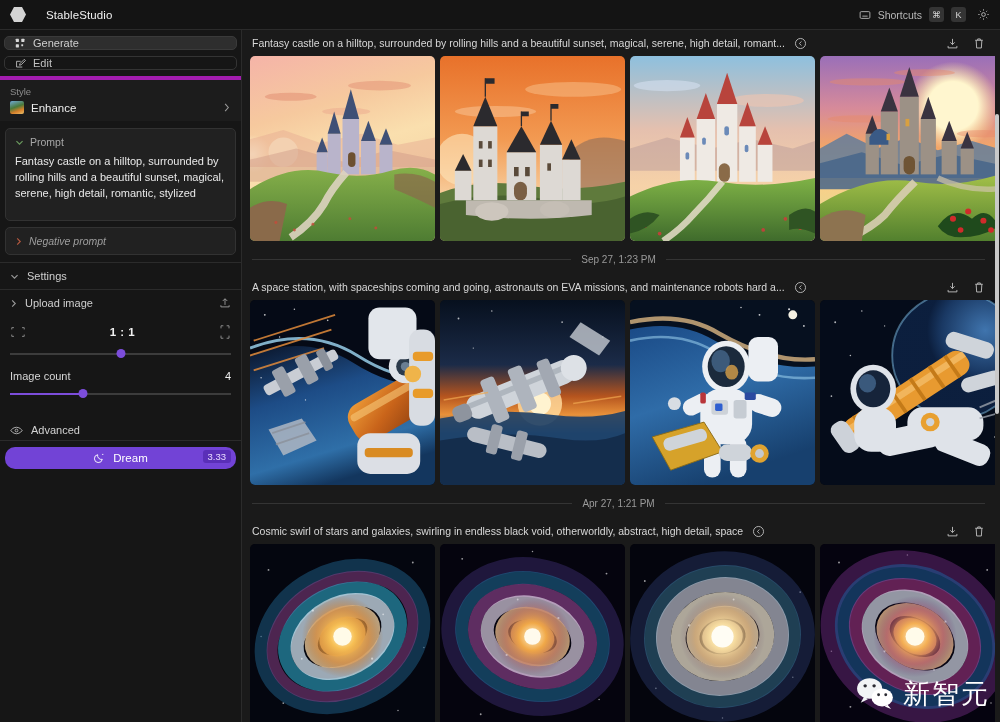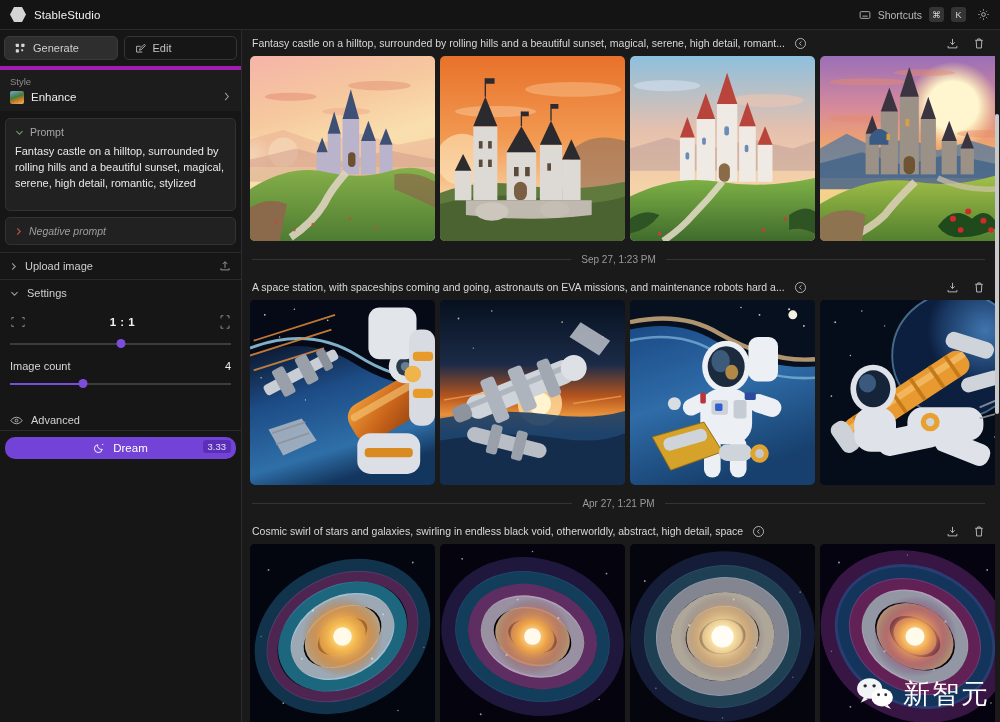--- a/index.html
+++ b/index.html
@@ -13,21 +13,21 @@
   .app { width: 1000px; height: 722px; display: flex; flex-direction: column; background: #161616; }
 
   
   .topbar {
     height: 30px; flex: 0 0 30px;
     background: #141414;
     border-bottom: 1px solid #2b2b2b;
     display: flex; align-items: center;
     padding: 0 10px;
   }
-  .brand { display: flex; align-items: center; gap: 8px; }
+  .brand { display: flex; align-items: center; gap: 20px; }
   .logo-hex {
     width: 16px; height: 16px; background: #d4d4d4;
     clip-path: polygon(25% 3%, 75% 3%, 100% 50%, 75% 97%, 25% 97%, 0% 50%);
   }
   .brand-name { font-size: 11.5px; color: #f0f0f0; letter-spacing: .1px; }
   .topbar-right { margin-left: auto; display: flex; align-items: center; gap: 7px; }
   .shortcut-label { font-size: 10.5px; color: #b8b8b8; }
   .kbd {
     min-width: 15px; height: 15px; padding: 0 3px;
     background: #343434; border-radius: 3px;
@@ -41,34 +41,34 @@
   .body { flex: 1; display: flex; min-height: 0; }
 
   
   .sidebar {
     width: 242px; flex: 0 0 242px;
     background: #161616;
     border-right: 1px solid #2b2b2b;
     display: flex; flex-direction: column;
     padding: 0;
   }
-  .tabs { display: flex; gap: 6px; padding: 6px 4px 6px 4px; }
+  .tabs { display: flex; gap: 6px; padding: 6px 4px 6px 4px; flex-direction: column; }
   .tab {
     flex: 1; height: 24px; border-radius: 5px;
     display: flex; align-items: center; gap: 7px;
     padding-left: 10px;
     font-size: 11px; color: #cfcfcf;
     border: 1px solid transparent;
     cursor: pointer;
   }
   .tab.active { background: #2e2e2e; border-color: #3a3a3a; }
   .tab.inactive { background: transparent; border-color: #343434; color: #c2c2c2; }
   .style-block { padding: 6px 10px 7px 10px; background:#1c1c1c; border-top:4px solid #a21caf; }
   .block-label { font-size: 9.5px; color: #8d8d8d; margin-bottom: 4px; }
-  .style-row { display: flex; align-items: flex-start; gap: 7px; }
+  .style-row { display: flex; align-items: center; gap: 7px; }
   .style-thumb {
     width: 14px; height: 13px; border-radius: 2px;
     background: linear-gradient(160deg,#6fa8d6 0%,#4a7a3a 45%,#d8802a 72%,#e8c06a 100%);
     flex: 0 0 auto;
   }
   .style-name { font-size: 11.5px; color: #ececec; }
   .chev-right { margin-left: auto; color: #9a9a9a; font-size: 11px; }
 
   .prompt-card {
     margin: 7px 5px 0 5px;
@@ -281,41 +281,41 @@
         <span class="caret caret-red ico">
           <svg width="7" height="9" viewBox="0 0 8 10" fill="none" stroke="#b5593f" stroke-width="1.3">
               <path d="M2.5 1.5L6 5l-3.5 3.5"></path>
             </svg>
         </span>
         <span class="neg-label">Negative prompt</span>
       </div>
 
       <div class="row-line">
         <span class="caret ico">
+          <svg width="9" height="7" viewBox="0 0 10 8" fill="none" stroke="#9a9a9a" stroke-width="1.3">
+              <path d="M1.5 2.5L5 6l3.5-3.5"></path>
+            </svg>
+        </span>
+        <span>Settings</span>
+      </div>
+
+      <div class="row-line">
+        <span class="caret ico">
           <svg width="7" height="9" viewBox="0 0 8 10" fill="none" stroke="#9a9a9a" stroke-width="1.3">
               <path d="M2.5 1.5L6 5l-3.5 3.5"></path>
             </svg>
         </span>
         <span>Upload image</span>
         <span class="right-ico ico">
           <svg width="12" height="12" viewBox="0 0 16 16" fill="none" stroke="#aaaaaa" stroke-width="1.1">
             <path d="M8 10.5V2.5"></path>
               <path d="M5 5.3L8 2.3l3 3"></path>
               <path d="M2.5 11v2.2h11V11"></path>
           </svg>
         </span>
-      </div>
-
-      <div class="row-line">
-        <span class="caret ico">
-          <svg width="9" height="7" viewBox="0 0 10 8" fill="none" stroke="#9a9a9a" stroke-width="1.3">
-              <path d="M1.5 2.5L5 6l3.5-3.5"></path>
-            </svg>
-        </span>
-        <span>Settings</span>
       </div>
 
       <div class="settings-body">
         <div class="ratio-row">
           <span class="frame-ico ico">
             <svg width="16" height="14" viewBox="0 0 18 15" fill="none" stroke="#8a8a8a" stroke-width="1.1" stroke-linecap="round">
               <path d="M2 4.2V2.6h2M14 2.6h2v1.6M16 10.8v1.6h-2M4 12.4H2v-1.6"></path>
             </svg>
           </span>
           <span class="ratio-val">1 : 1</span>

